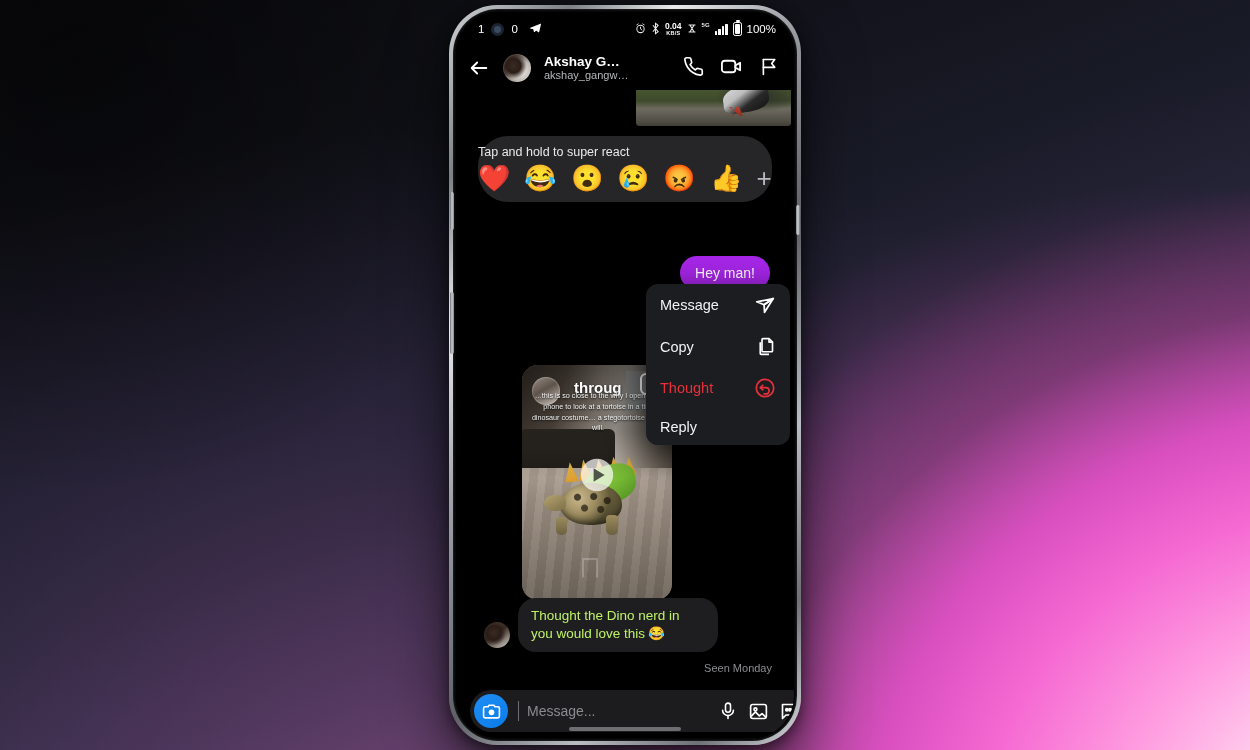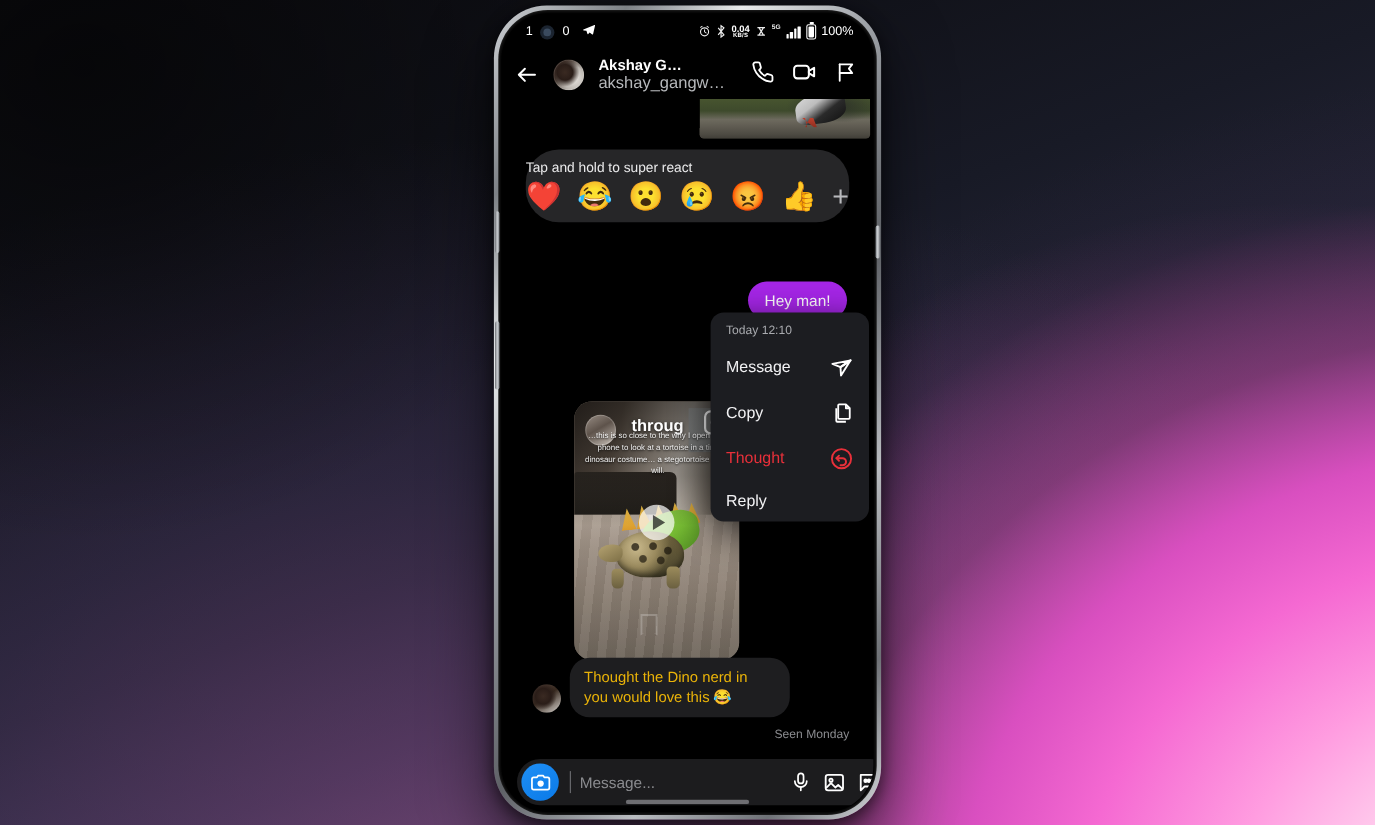--- a/index.html
+++ b/index.html
@@ -89,21 +89,21 @@
   .hdr-avatar{
     width:28px;height:28px;border-radius:50%;flex:none;
     background:
       radial-gradient(circle at 38% 42%, #3a2a22 0%, #2a1d18 30%, rgba(0,0,0,0) 55%),
       radial-gradient(circle at 68% 62%, #e8e4df 0%, #bdb8b2 40%, rgba(0,0,0,0) 70%),
       linear-gradient(145deg,#5b4a40 0%,#3a2c24 45%,#d9d5d0 100%);
     box-shadow:inset 0 0 0 1px rgba(255,255,255,0.12);
   }
   .hdr-names{ flex:1; min-width:0; line-height:1.15; }
   .hdr-name{ color:#fff; font-size:13.5px; font-weight:700; }
-  .hdr-user{ color:#b6b8bb; font-size:15px; }
+  .hdr-user{ color:#b6b8bb; font-size:11px; }
   .hdr-actions{ display:flex; align-items:center; gap:16px; }
   .hdr-actions svg{ cursor:pointer; }
 
   
   #thread{ position:relative; height:calc(100% - 34px - 44px - 54px); background:#000; }
 
   
   #top-media{
     position:absolute; top:0; left:180px; width:155px; height:36px;
     border-radius:0 0 4px 4px; overflow:hidden;
@@ -261,21 +261,21 @@
   
   #recv-avatar{
     position:absolute; left:28px; bottom:36px; width:26px; height:26px;
     border-radius:50%;
     background:
       radial-gradient(circle at 38% 42%, #3a2a22 0%, #2a1d18 32%, rgba(0,0,0,0) 56%),
       linear-gradient(145deg,#594840 0%,#37291f 45%,#ddd9d4 100%);
   }
   #recv-bubble{
     position:absolute; left:62px; bottom:32px; max-width:200px;
-    background:#1e1e20; color:#eab308;
+    background:#1e1e20; color:#bef264;
     font-size:13.5px; line-height:1.35;
     padding:9px 13px; border-radius:18px;
   }
   #seen-label{
     position:absolute; right:22px; bottom:10px;
     color:#8b8c90; font-size:11px;
   }
 
   
   #ctx-menu{
@@ -465,21 +465,20 @@
                 <path d="M16 12l13 8-13 8z" fill="#4a4a4a"></path>
               </svg>
           </span>
         </div>
 
         <div id="recv-avatar"></div>
         <div id="recv-bubble">Thought the Dino nerd in you would love this 😂</div>
         <div id="seen-label">Seen Monday</div>
 
         <div id="ctx-menu">
-          <div id="ctx-time">Today 12:10</div>
 
 
           <div class="ctx-item">
             <span class="lbl">Message</span>
             <span class="ico">
               <svg width="22" height="22" viewBox="0 0 24 24" fill="none" stroke="#fff" stroke-width="1.9" stroke-linejoin="round">
                   <path d="M21 5L3 8.5l8 3.2L21 5z"></path>
                   <path d="M21 5l-10 6.7L11.5 20 21 5z"></path>
                 </svg>
             </span>

